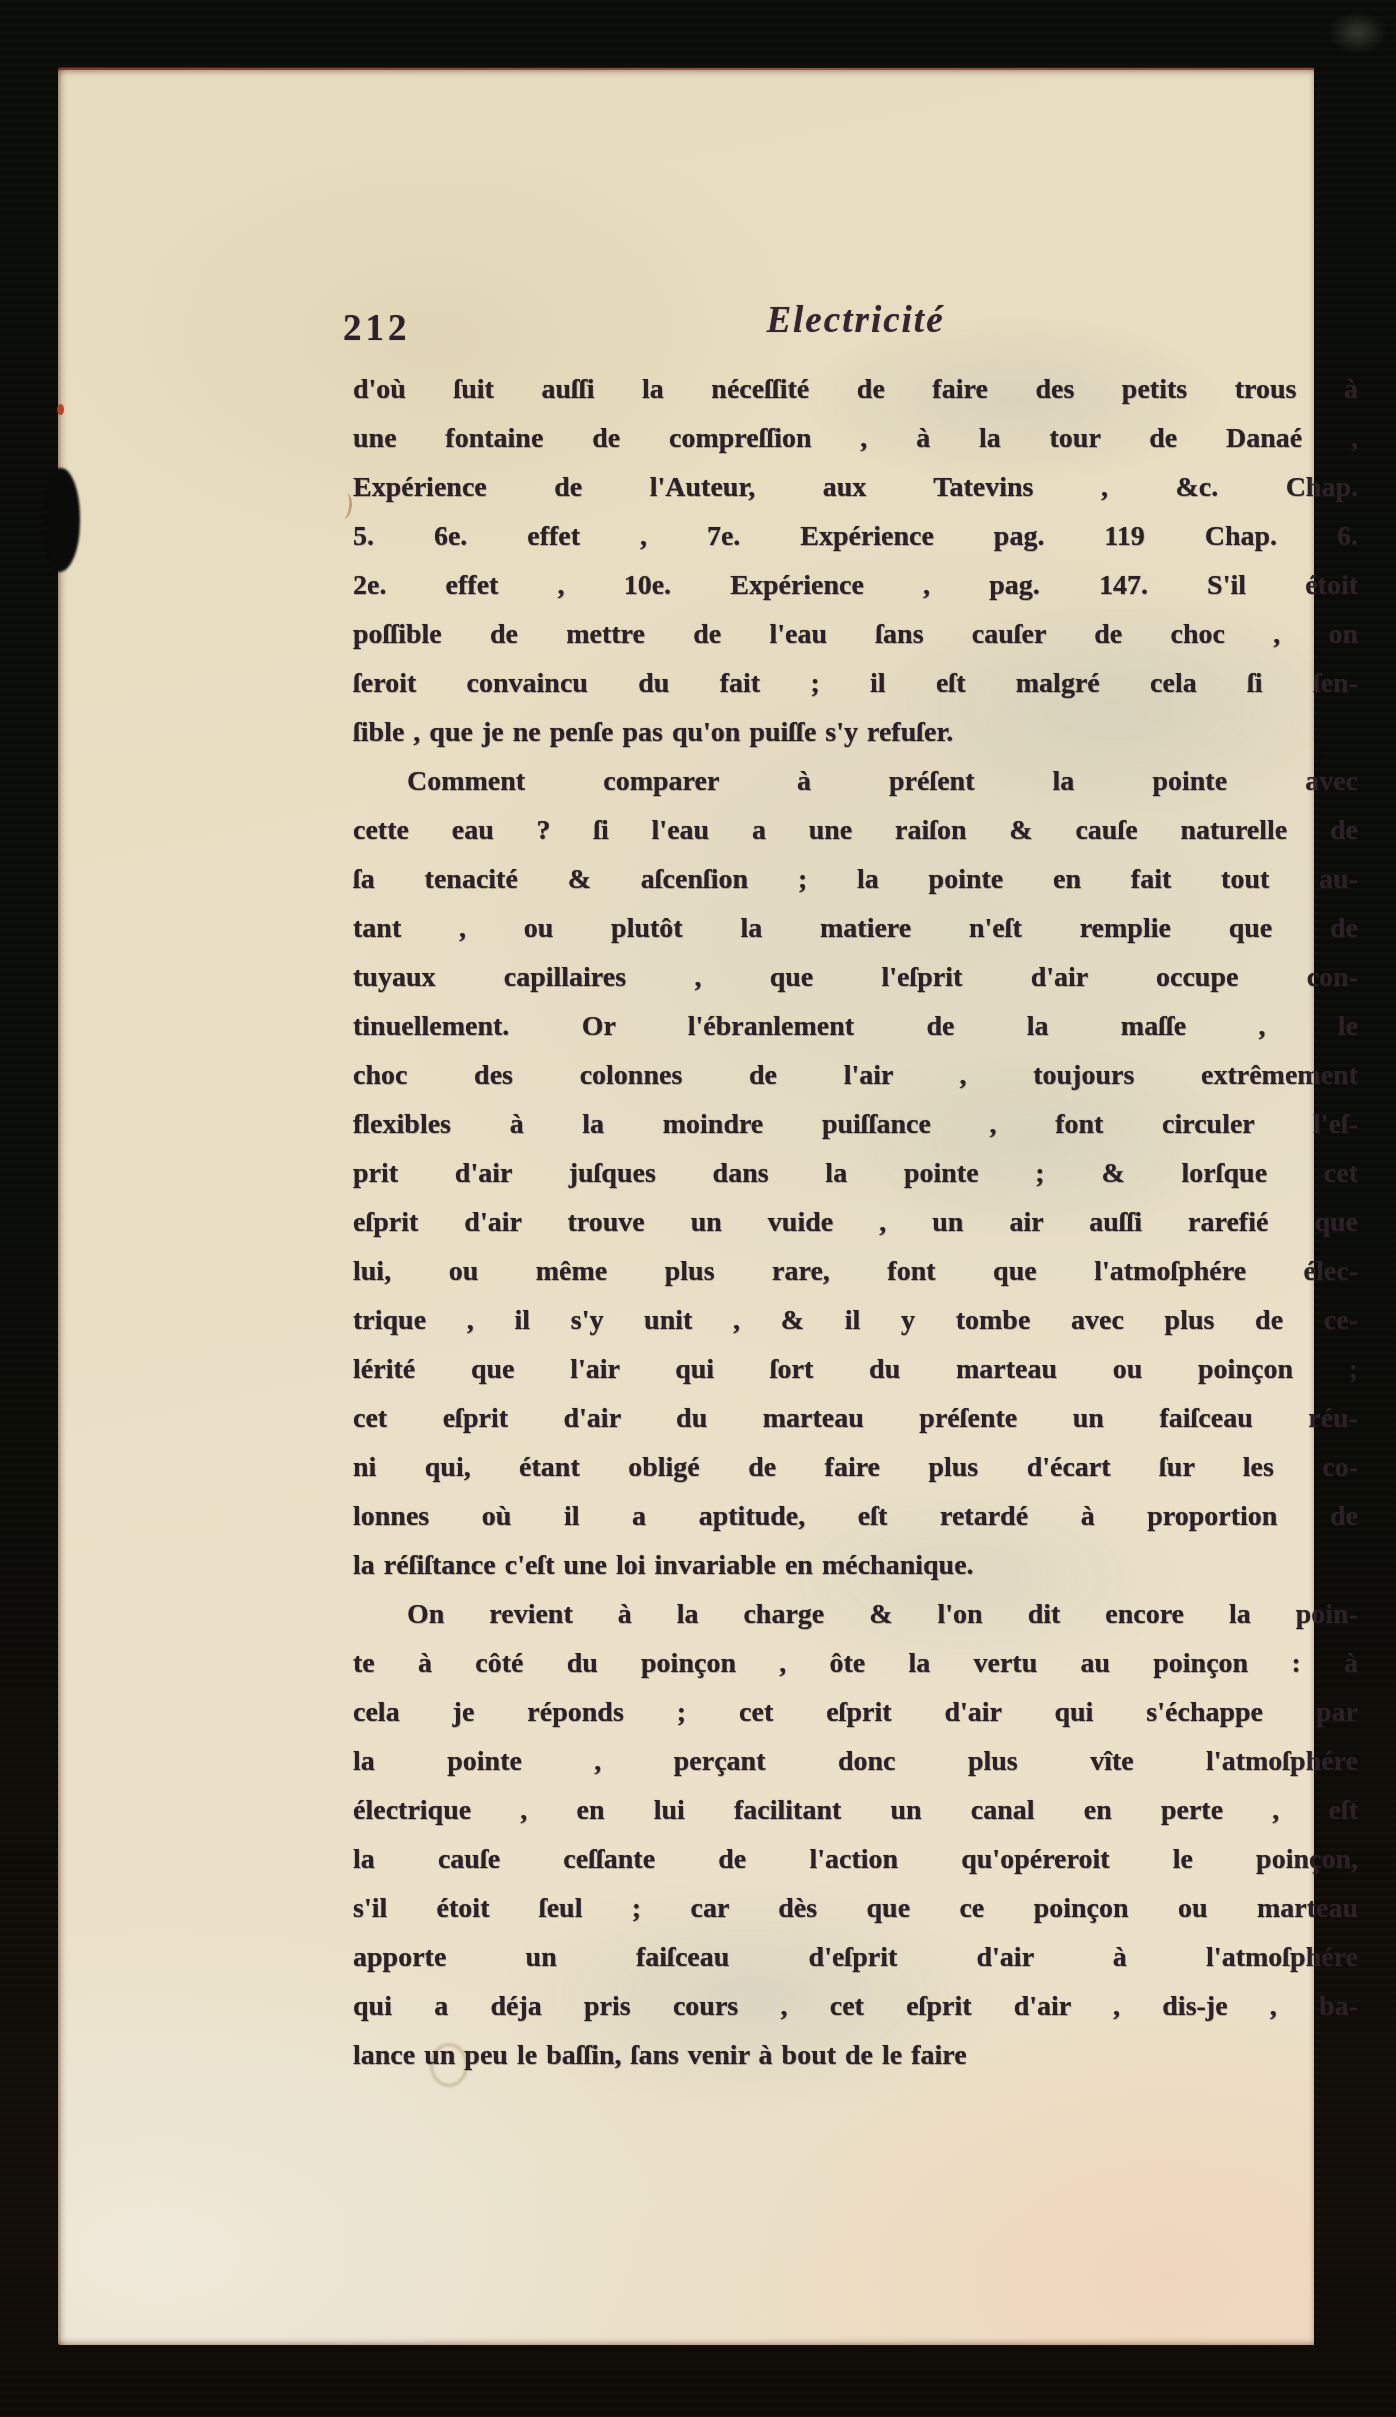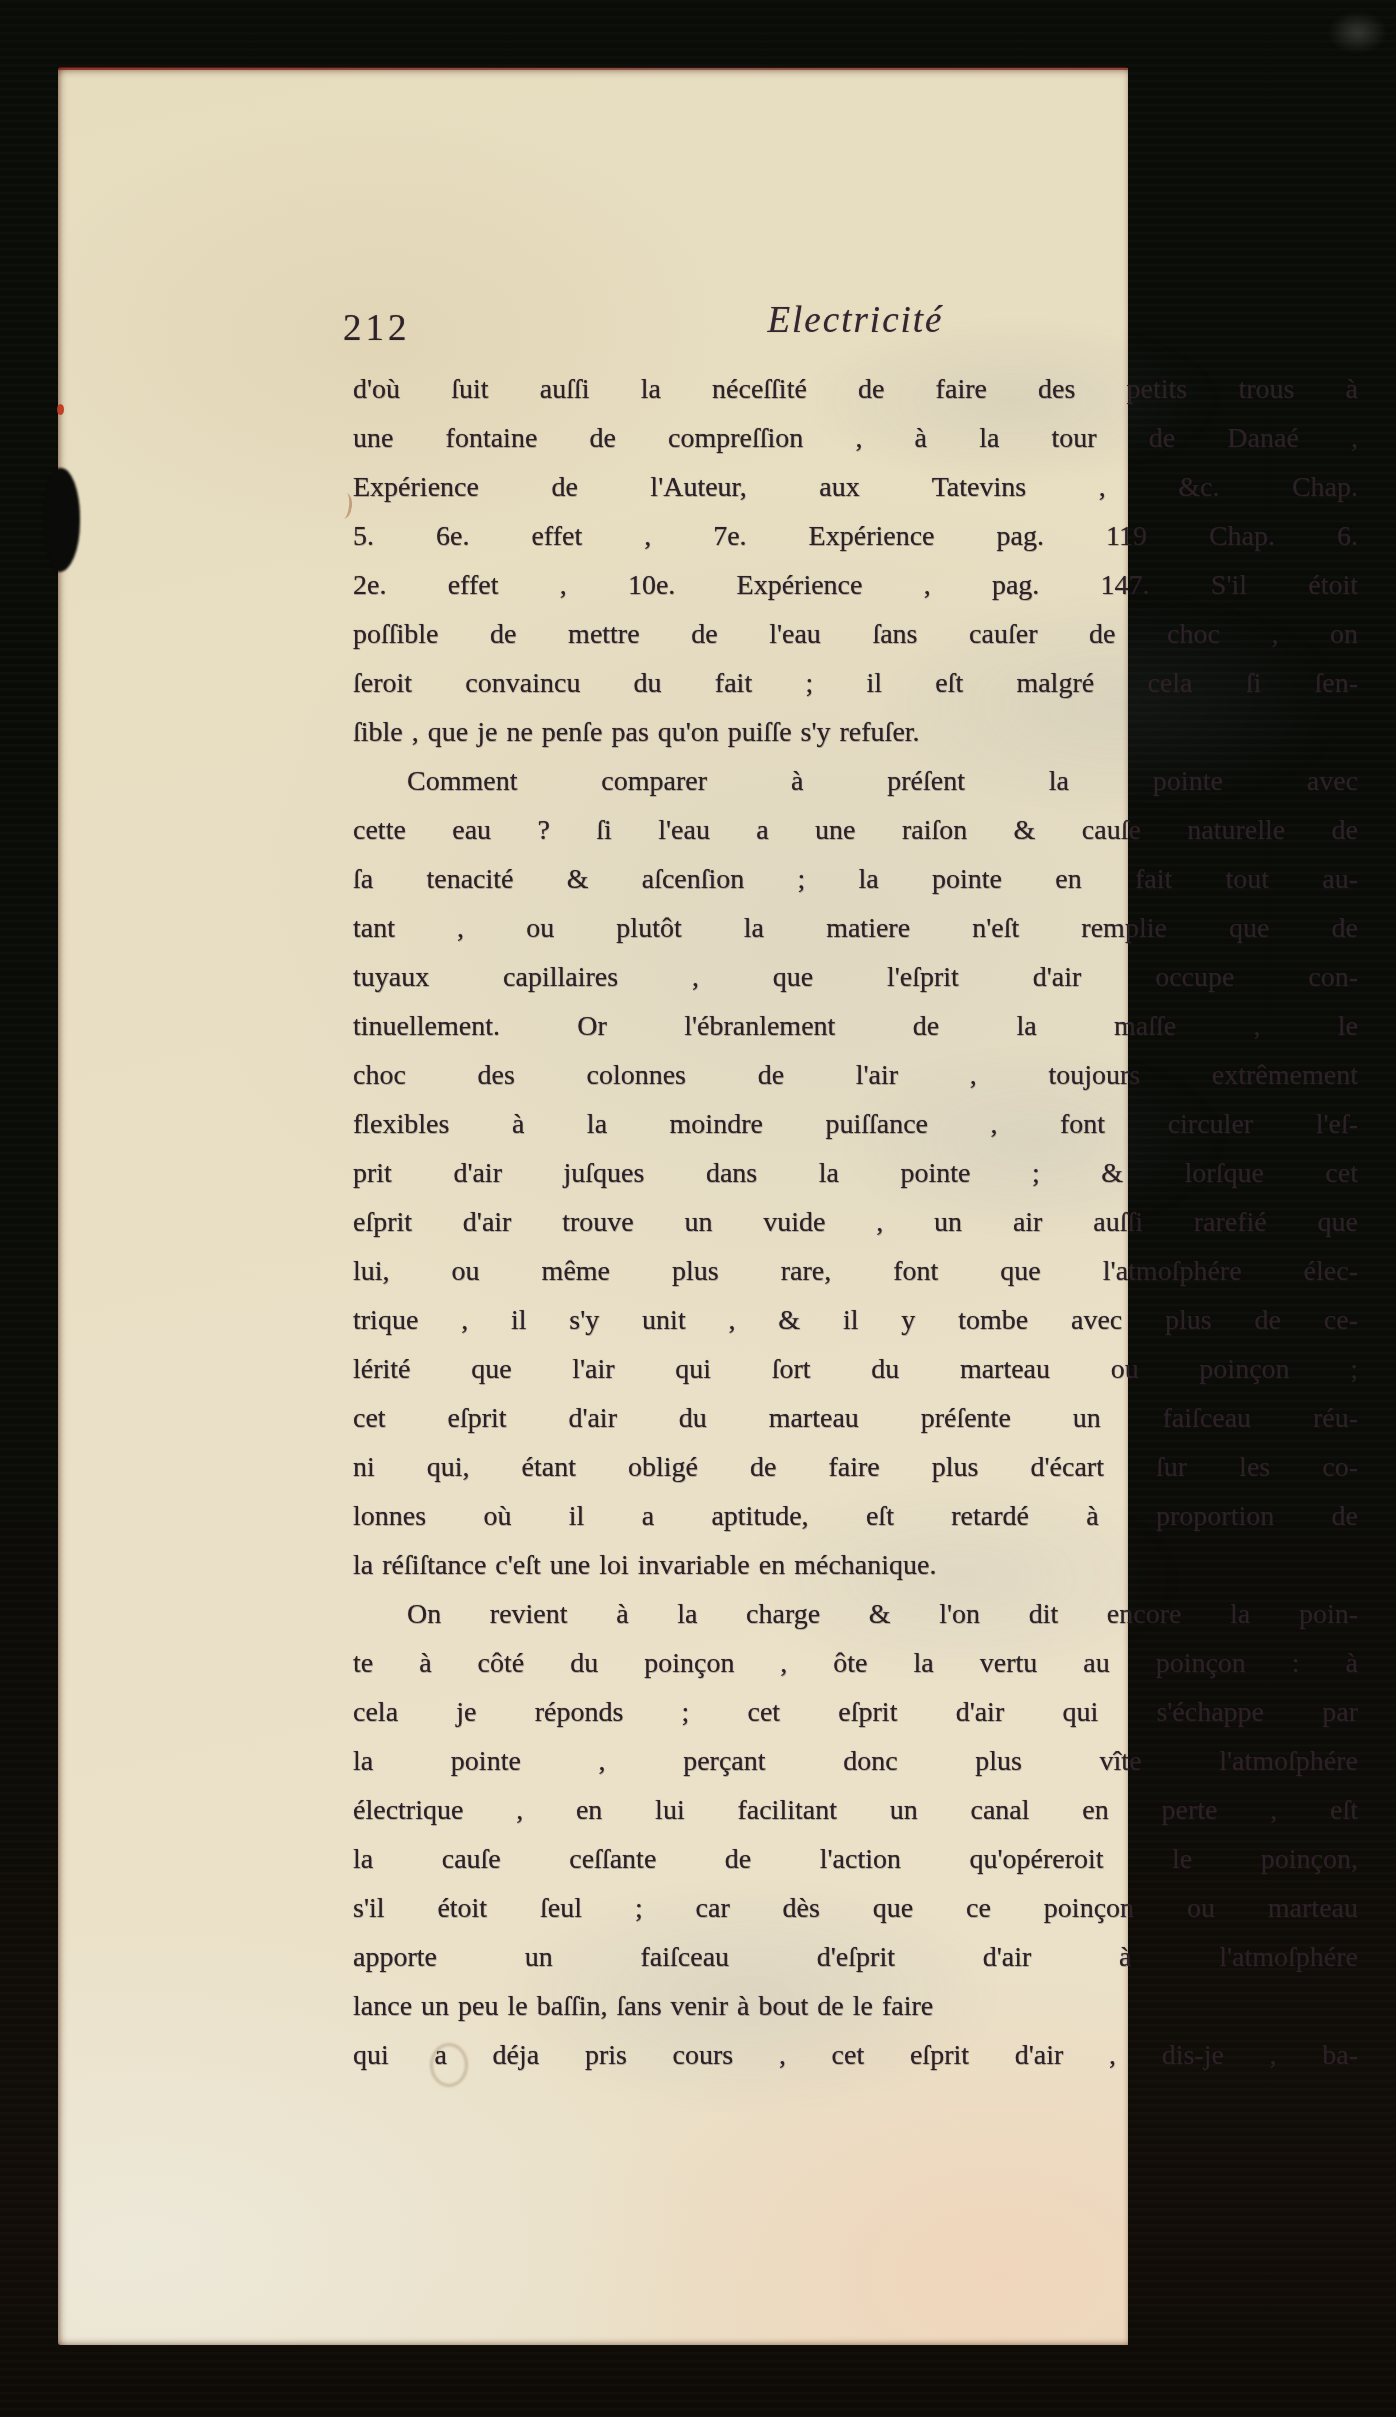--- a/index.html
+++ b/index.html
@@ -29,32 +29,33 @@
     position: absolute;
     left: 1300px; top: 0px;
     width: 96px; height: 72px;
     background: radial-gradient(ellipse 40px 28px at 60% 45%, rgba(150,150,140,0.30), rgba(90,90,80,0.10) 60%, transparent 75%);
     filter: blur(2px);
   }
 
   .paper {
     position: absolute;
     left: 58px; top: 68px;
-    width: 1070px; height: 2277px;
+    width: 1256px; height: 2277px;
     background:
       radial-gradient(ellipse 620px 420px at 88% 97%, rgba(243, 205, 178, 0.55), transparent 70%),
       radial-gradient(ellipse 780px 460px at 8% 96%, rgba(238, 238, 228, 0.60), transparent 72%),
       radial-gradient(ellipse 900px 640px at 72% 38%, rgba(140, 152, 158, 0.10), transparent 70%),
       radial-gradient(ellipse 500px 300px at 30% 12%, rgba(215, 200, 165, 0.35), transparent 75%),
       linear-gradient(168deg, #e6dcbe 0%, #e9dfc5 45%, #ebe1c9 75%, #eadfc6 100%);
     border-radius: 3px 0 0 3px;
     box-shadow:
       inset 5px 0 9px -4px rgba(90, 45, 25, 0.55),
       inset 0 5px 8px -4px rgba(70, 20, 15, 0.65),
       inset 0 -4px 7px -3px rgba(100, 60, 35, 0.45);
+    font-weight: bold;
   }
   
   .page-top-edge {
     position: absolute;
     left: 0; top: -1px;
     width: 100%; height: 3px;
     background: linear-gradient(90deg, rgba(130, 25, 15, 0.75), rgba(90, 15, 10, 0.45) 60%, rgba(120, 20, 12, 0.6));
     border-radius: 3px 3px 0 0;
   }
 
@@ -204,18 +205,18 @@
           <div class="line">lonnes où il a aptitude, eſt retardé à proportion de</div>
           <div class="line last">la réſiſtance c'eſt une loi invariable en méchanique.</div>
           <div class="line indent">On revient à la charge &amp; l'on dit encore la poin-</div>
           <div class="line">te à côté du poinçon , ôte la vertu au poinçon : à</div>
           <div class="line">cela je réponds ; cet eſprit d'air qui s'échappe par</div>
           <div class="line">la pointe , perçant donc plus vîte l'atmoſphére</div>
           <div class="line">électrique , en lui facilitant un canal en perte , eſt</div>
           <div class="line">la cauſe ceſſante de l'action qu'opéreroit le poinçon,</div>
           <div class="line">s'il étoit ſeul ; car dès que ce poinçon ou marteau</div>
           <div class="line">apporte un faiſceau d'eſprit d'air à l'atmoſphére</div>
+          <div class="line">qui a déja pris cours , cet eſprit d'air , dis-je , ba-</div>
           <div class="line last">lance un peu le baſſin, ſans venir à bout de le faire</div>
-          <div class="line">qui a déja pris cours , cet eſprit d'air , dis-je , ba-</div>
         </div>
     </div>
   </div>
 </div>
 
 </body></html>

